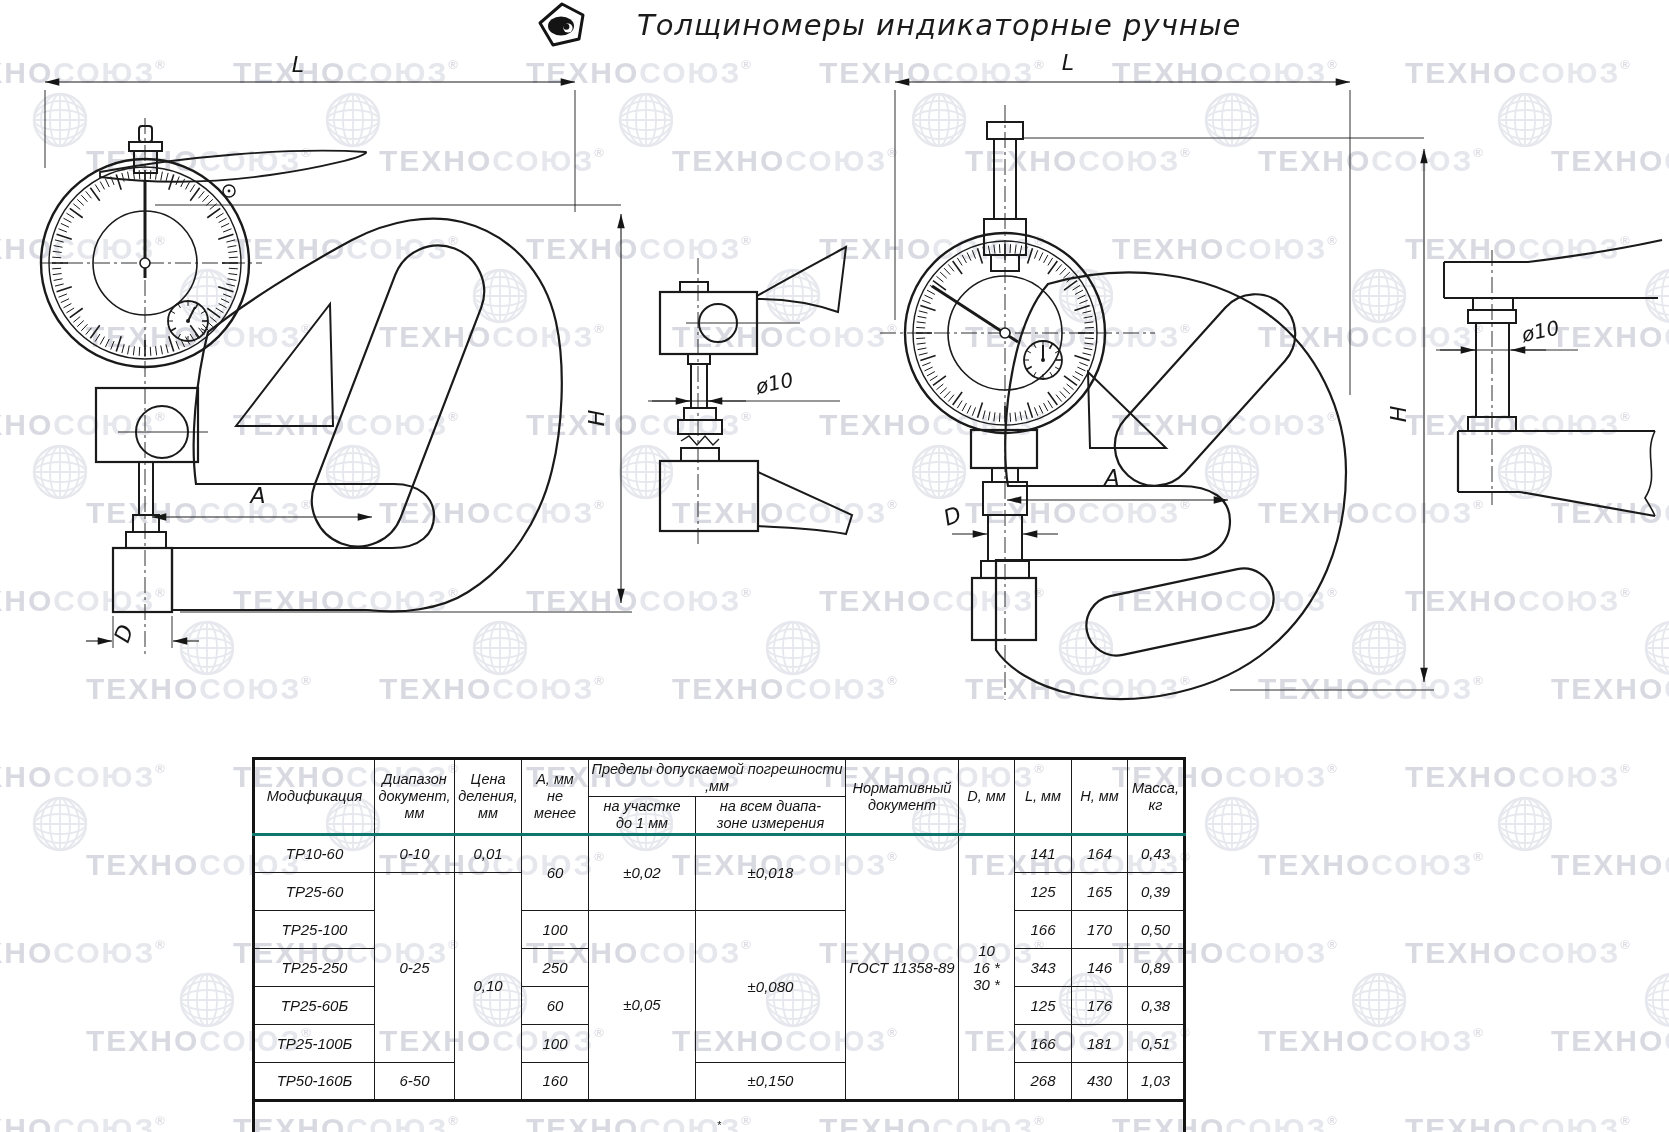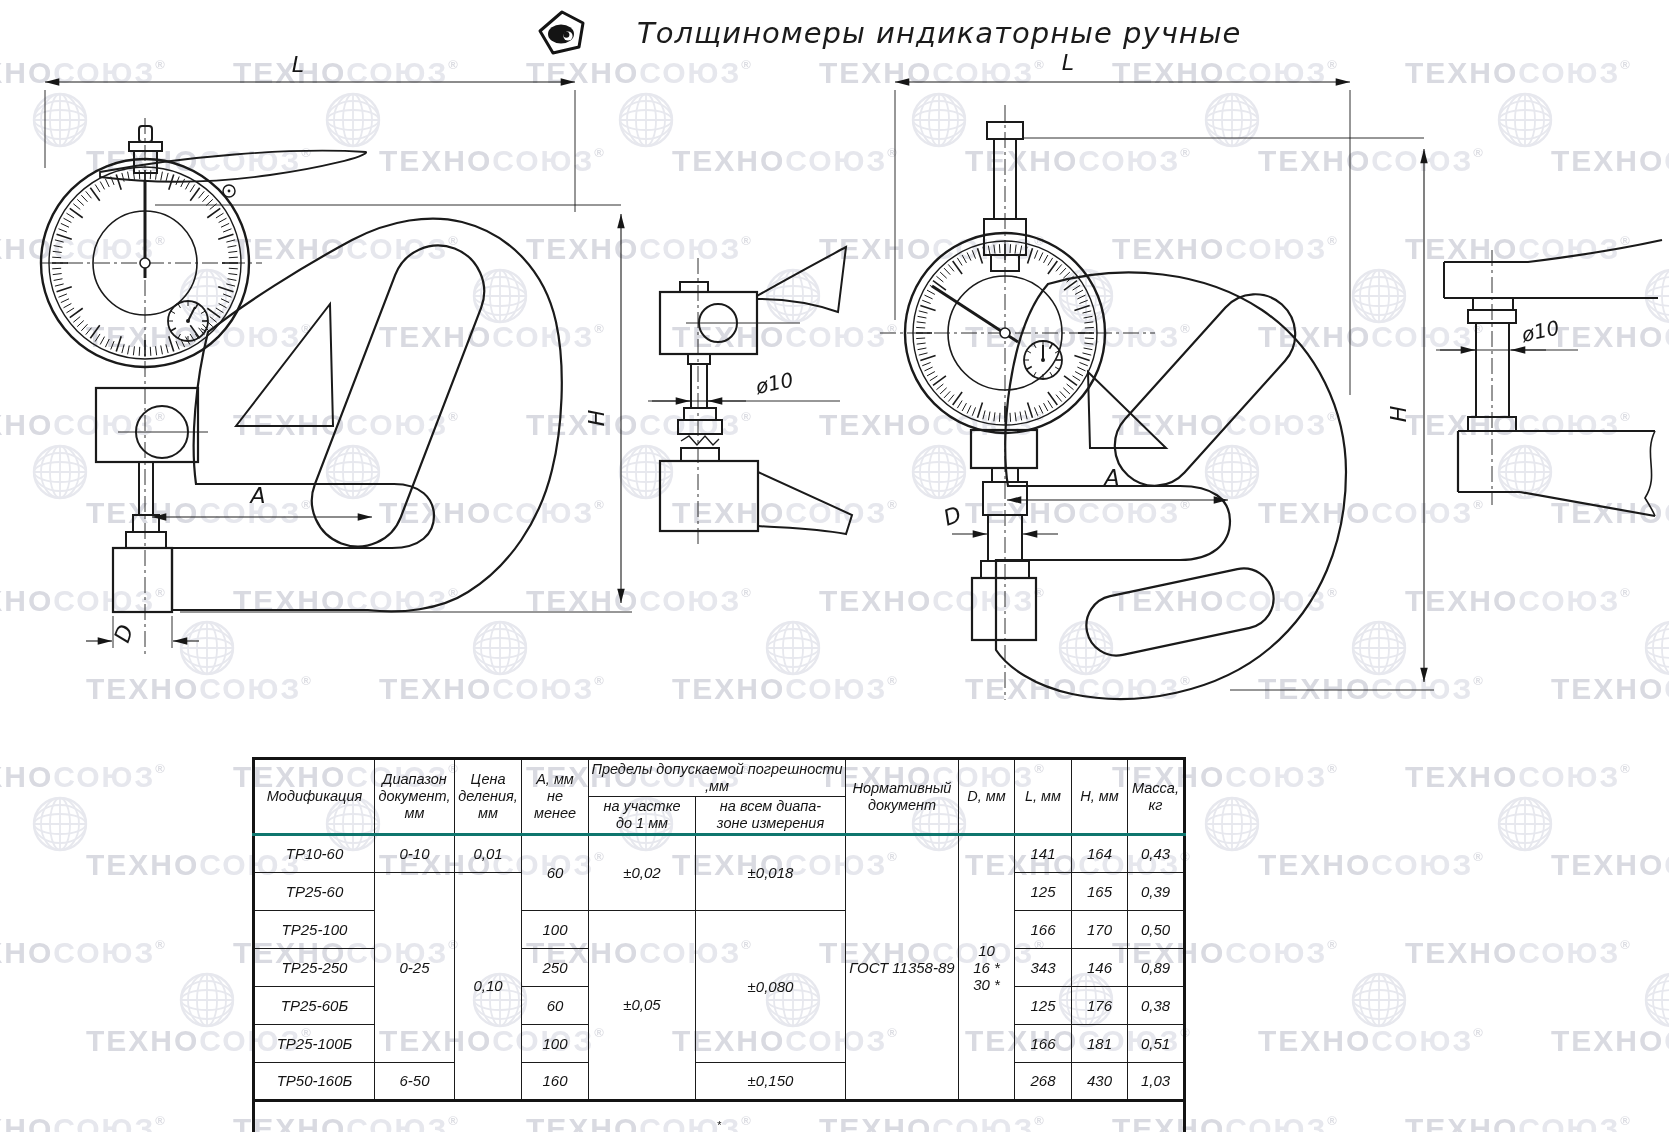--- a/index.html
+++ b/index.html
@@ -1,21 +1,21 @@
 <!DOCTYPE html>
 <html><head>
 <meta charset="utf-8">
 <style>
   html,body{margin:0;padding:0;}
   body{width:1669px;height:1132px;background:#ffffff;overflow:hidden;position:relative;
        font-family:"DejaVu Sans", sans-serif;}
   .page{position:absolute;inset:0;width:1669px;height:1132px;}
   #wm{position:absolute;left:0;top:0;z-index:0;}
   #drawing{position:absolute;left:0;top:0;z-index:2;}
-  .hdr{position:absolute;left:0;top:8px;width:1400px;height:52px;z-index:3;}
+  .hdr{position:absolute;left:0;top:0;width:1400px;height:52px;z-index:3;}
   #logo{position:absolute;left:536px;top:2px;}
   .title{position:absolute;left:637px;top:8px;font-size:29px;font-style:italic;
          letter-spacing:1px;color:#1b1b1b;white-space:nowrap;}
   table.spec{position:absolute;left:252px;top:757px;width:931px;z-index:2;
         border-collapse:collapse;table-layout:fixed;border:3px solid #141414;}
   table.spec th, table.spec td{
         border:1.3px solid #1b1b1b;text-align:center;vertical-align:middle;
         font-style:italic;font-weight:normal;font-size:15px;color:#141414;
         font-family:"Liberation Sans", sans-serif;
         white-space:pre-line;padding:0 2px;line-height:1.15;background:transparent;}

